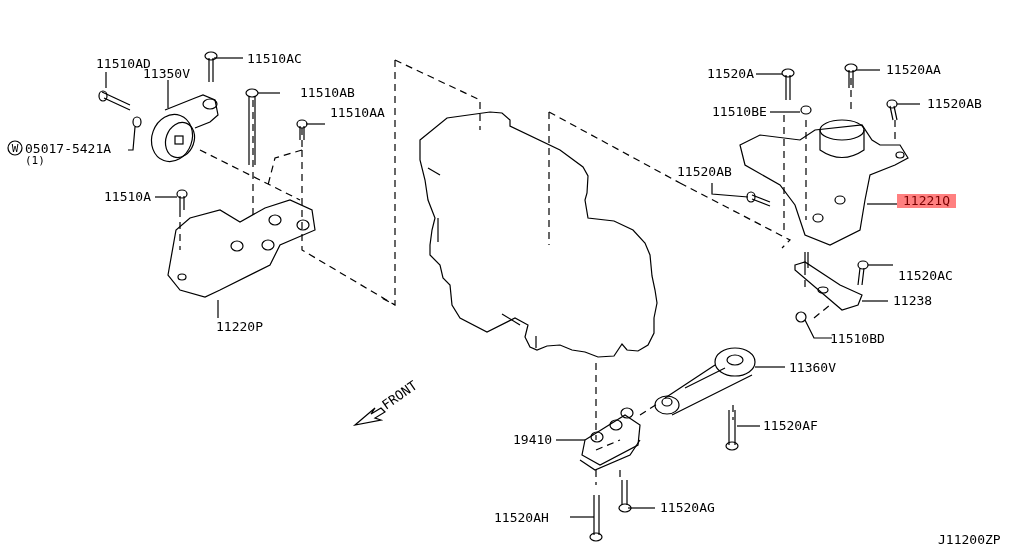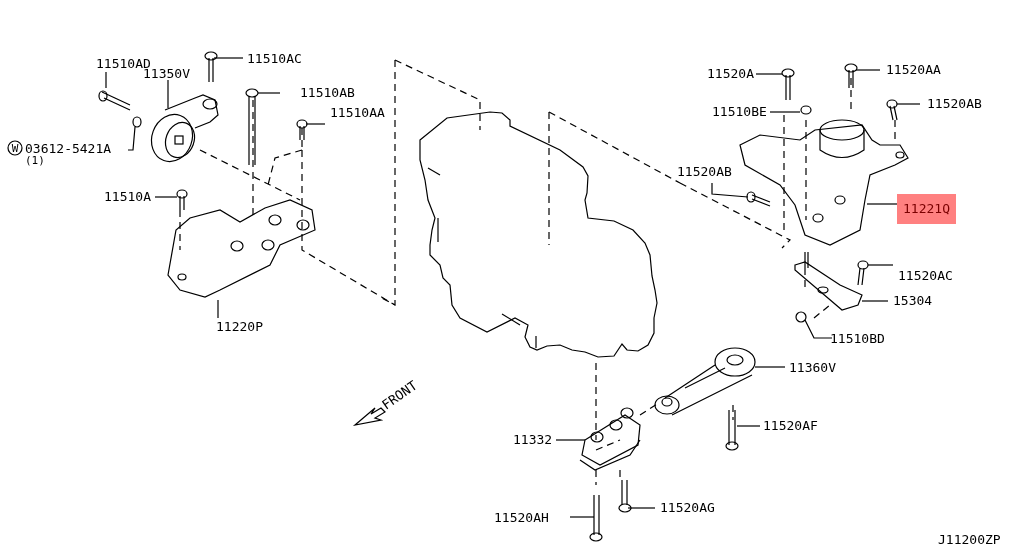--- a/index.html
+++ b/index.html
@@ -1,19 +1,19 @@
 <!DOCTYPE html>
 <html><head>
 <meta charset="utf-8">
 <style>
   html, body { margin:0; padding:0; background:#ffffff; }
   body { width:1024px; height:551px; position:relative; overflow:hidden; font-family:"DejaVu Sans Mono", monospace; }
   #diagram { position:absolute; left:0; top:0; width:1024px; height:551px; }
   .lbl { position:absolute; font-size:13px; color:#000; white-space:nowrap; letter-spacing:0px; line-height:14px; }
-  .hl { background:#ff8080; color:#7a0000; padding:8px 6px; }
+  .hl { background:#ff8080; color:#7a0000; padding:0 6px; }
   svg text { font-family:"DejaVu Sans Mono", monospace; }
 </style>
 </head>
 <body>
 
 <div id="diagram">
 <svg width="1024" height="551" viewBox="0 0 1024 551" xmlns="http://www.w3.org/2000/svg">
   <g fill="none" stroke="#000" stroke-width="1.2">
 
     <path d="M420,140 L447,118 L490,112 L502,113 L510,120 L510,126 L560,150 L583,167 L588,176 L587,193 L585,200 L588,218 L614,221 L633,230 L645,243 L650,255 L652,276 L655,290 L657,303 L654,318 L654,333 L648,345 L638,351 L627,350 L622,344 L614,356 L598,357 L585,352 L572,350 L560,345 L547,346 L537,350 L530,347 L525,337 L528,325 L515,318 L487,332 L460,318 L452,305 L450,285 L443,278 L440,265 L430,255 L430,245 L432,230 L435,218 L428,200 L425,180 L420,160 Z"></path>
@@ -165,33 +165,33 @@
   <text x="15" y="152" font-size="11" text-anchor="middle">W</text>
   <text x="386" y="410" font-size="13" transform="rotate(-35 386 410)">FRONT</text>
 </svg>
 
   
   <span class="lbl" style="left:96px;top:57px">11510AD</span>
   <span class="lbl" style="left:143px;top:67px">11350V</span>
   <span class="lbl" style="left:247px;top:52px">11510AC</span>
   <span class="lbl" style="left:300px;top:86px">11510AB</span>
   <span class="lbl" style="left:330px;top:106px">11510AA</span>
-  <span class="lbl" style="left:25px;top:142px">03612-5421A</span>
+  <span class="lbl" style="left:25px;top:142px">05017-5421A</span>
   <span class="lbl" style="left:25px;top:154px;font-size:11px">(1)</span>
   <span class="lbl" style="left:104px;top:190px">11510A</span>
   <span class="lbl" style="left:216px;top:320px">11220P</span>
 
   <span class="lbl" style="left:707px;top:67px">11520A</span>
   <span class="lbl" style="left:886px;top:63px">11520AA</span>
   <span class="lbl" style="left:712px;top:105px">11510BE</span>
   <span class="lbl" style="left:927px;top:97px">11520AB</span>
   <span class="lbl" style="left:677px;top:165px">11520AB</span>
   <span class="lbl hl" style="left:897px;top:194px">11221Q</span>
   <span class="lbl" style="left:898px;top:269px">11520AC</span>
-  <span class="lbl" style="left:893px;top:294px">15304</span>
+  <span class="lbl" style="left:893px;top:294px">11238</span>
   <span class="lbl" style="left:830px;top:332px">11510BD</span>
   <span class="lbl" style="left:789px;top:361px">11360V</span>
   <span class="lbl" style="left:763px;top:419px">11520AF</span>
-  <span class="lbl" style="left:513px;top:433px">11332</span>
+  <span class="lbl" style="left:513px;top:433px">19410</span>
   <span class="lbl" style="left:494px;top:511px">11520AH</span>
   <span class="lbl" style="left:660px;top:501px">11520AG</span>
   <span class="lbl" style="left:938px;top:533px">J11200ZP</span>
 </div>
 
 </body></html>

